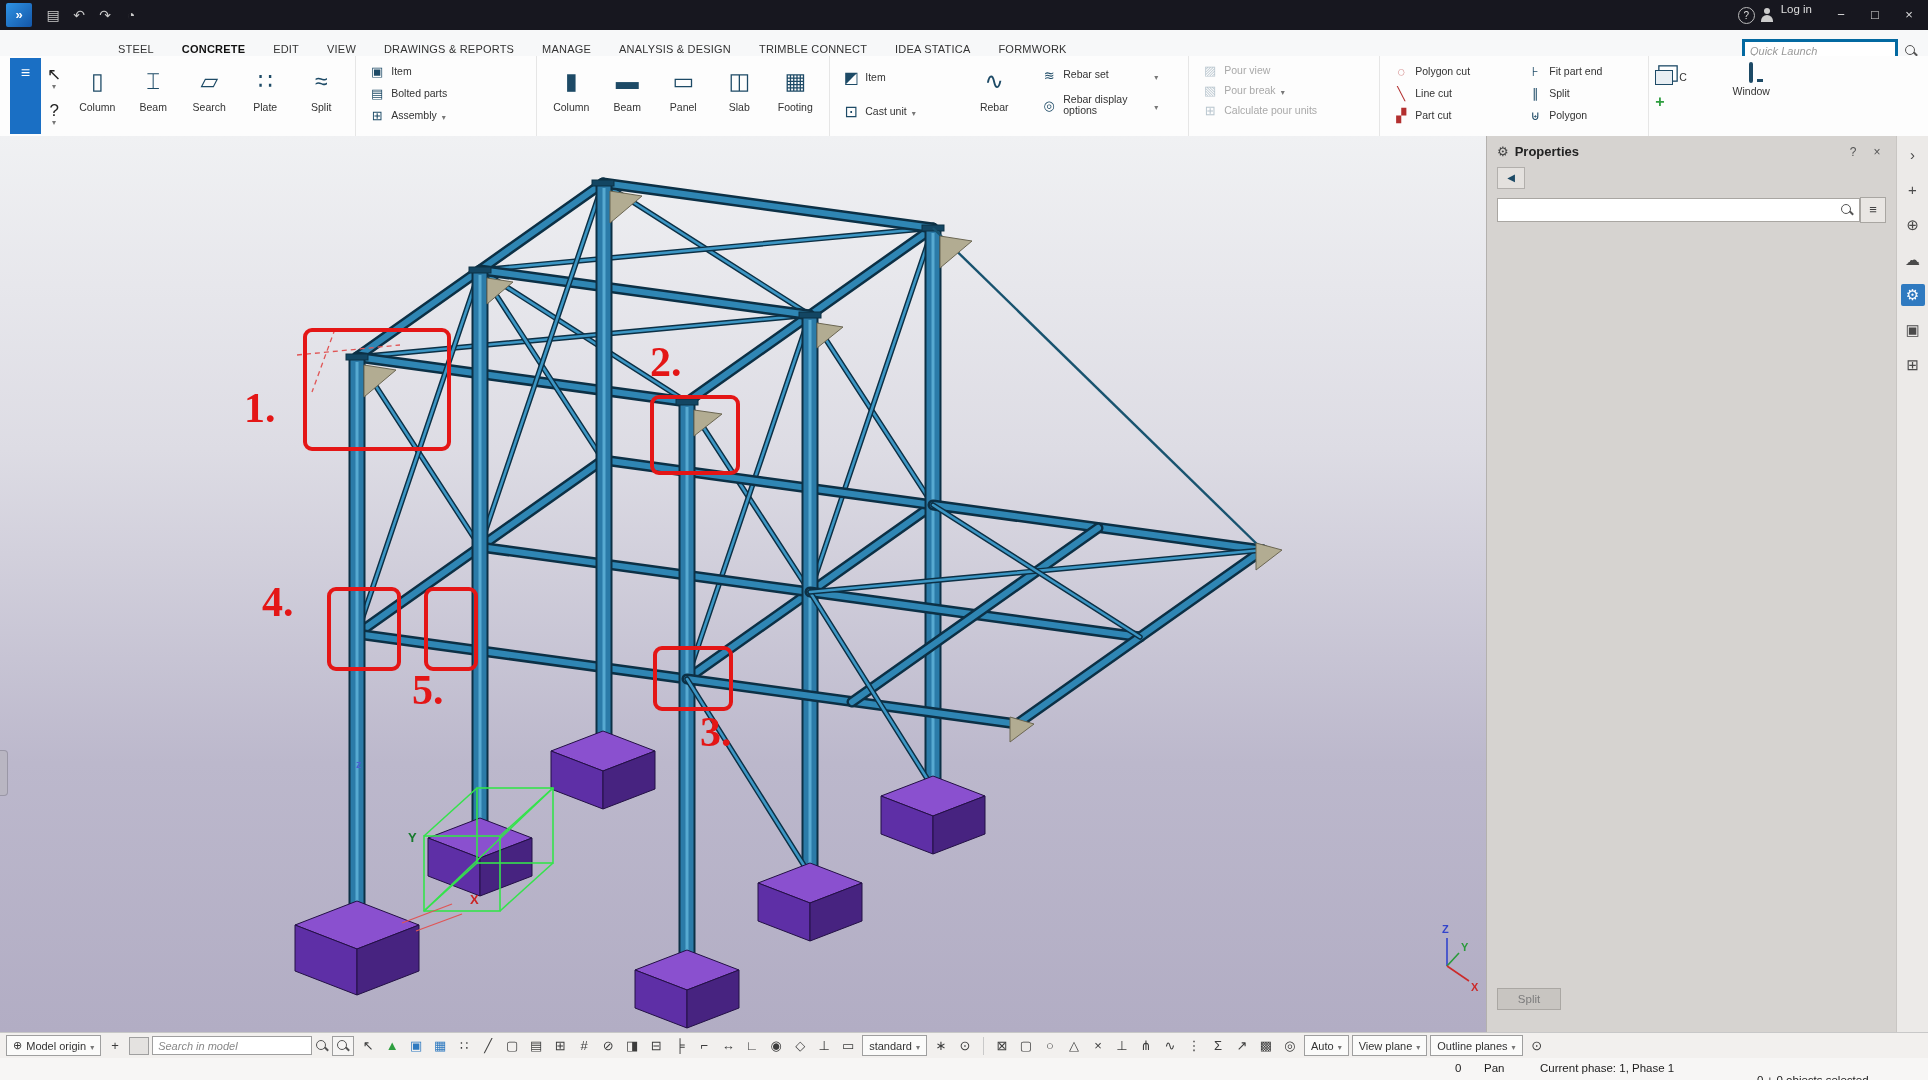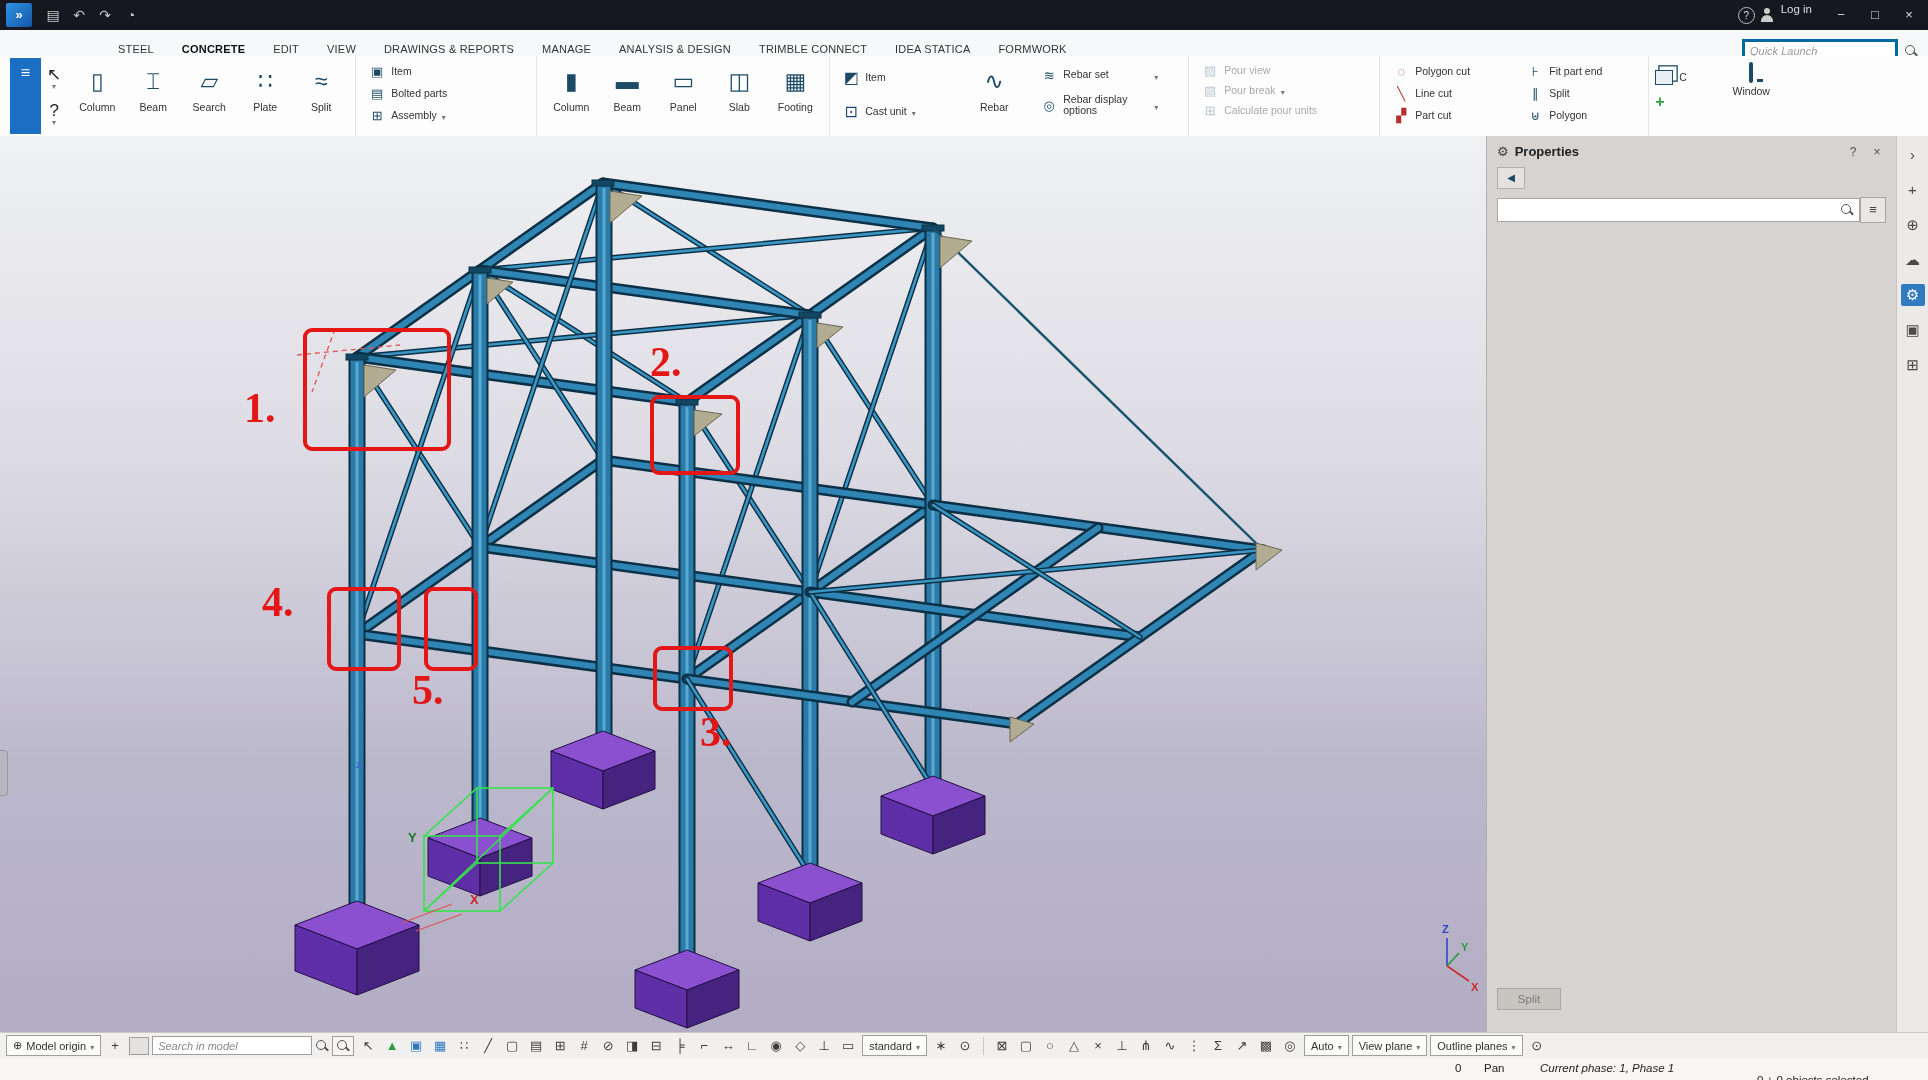--- a/index.html
+++ b/index.html
@@ -113,21 +113,21 @@
   .bicon{width:22px;height:20px;text-align:center;line-height:20px;font-size:13px;color:#3c3c3c;cursor:pointer;flex:none;}
   .bicon.g{color:#2e9e3f;} .bicon.b{color:#2f7ac0;}
   .boxbtn{width:18px;height:16px;border:1px solid #9f9f9f;background:#e4e2e0;cursor:pointer;}
   #model-search{width:148px;height:17px;border:1px solid #9f9f9f;font-size:11px;padding:0 5px;background:#fff;}
   #model-search::placeholder{font-style:italic;color:#888;}
   .vsep{width:1px;height:18px;background:#c9c9c9;margin:0 4px;flex:none;}
   .magbtn{width:20px;height:18px;border:1px solid #9f9f9f;background:#f6f5f4;display:flex;align-items:center;justify-content:center;cursor:pointer;}
   
   #statusbar{position:absolute;left:0;top:1058px;width:100%;height:22px;background:#f7f6f5;font-size:11.5px;color:#222;}
   #statusbar span{position:absolute;top:4px;white-space:nowrap;}
-  .s0{left:1455px;} .s1{left:1484px;} .s2{left:1540px;font-style:italic;} .s3{left:1757px;margin-top:12px;}
+  .s0{left:1455px;} .s1{left:1484px;} .s2{left:1540px;} .s3{left:1757px;margin-top:12px;}
 </style>
 </head>
 <body>
 
 <div id="app">
 
   <div id="titlebar">
     <div id="logo">»</div>
     <div class="tbico">▤</div>
     <div class="tbico">↶</div>

